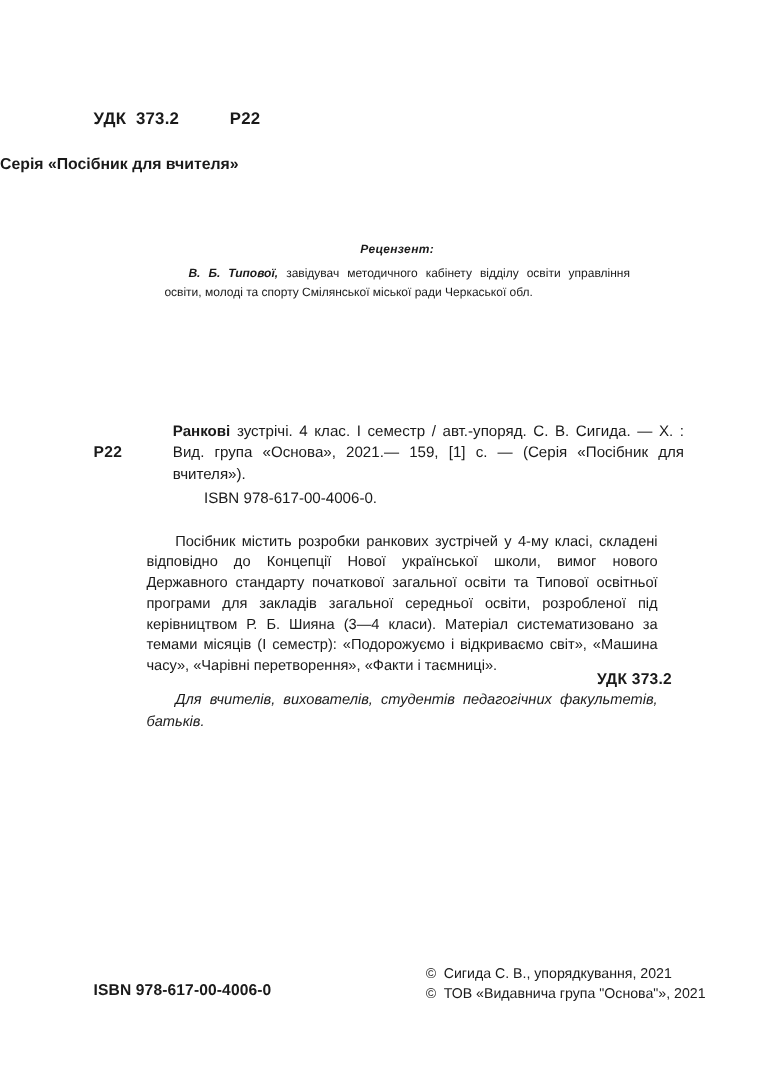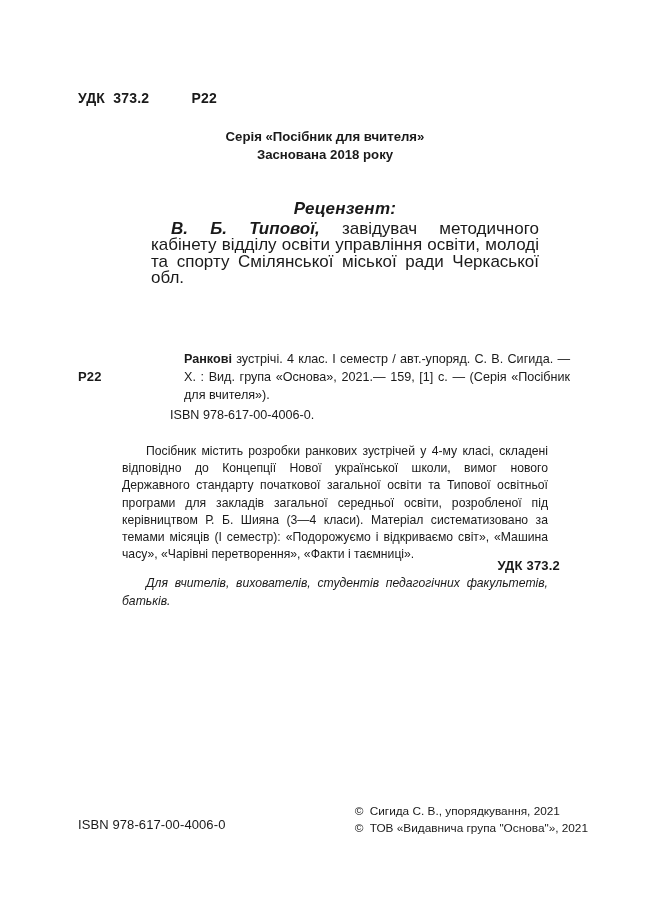--- a/index.html
+++ b/index.html
@@ -37,34 +37,34 @@
     white-space: pre;
     padding-left: 38px;
   }
 
   
   .series-block {
     position: absolute;
     left: 0;
     right: 0;
     top: 128px;
-    text-align: center;
+    text-align: left;
     font-size: 13.2px;
     line-height: 17.5px;
     font-weight: bold;
   }
   .series-block .s-line { display: block; }
 
   
   .reviewer-block {
     position: absolute;
-    left: 151px;
+    left: 137px;
     width: 388px;
     top: 201px;
-    font-size: 17px;
+    font-size: 10px;
     line-height: 16.2px;
   }
   .reviewer-title {
     display: block;
     text-align: center;
     font-style: italic;
     font-weight: bold;
     margin-bottom: 4px;
     letter-spacing: .3px;
   }
@@ -96,21 +96,21 @@
     width: 66px;
     font-weight: bold;
     font-size: 13px;
     padding-top: 18px;
     letter-spacing: .2px;
   }
   .biblio-body {
     flex: 1 1 auto;
     text-align: justify;
   }
-  .biblio-main { display: block; margin-left: 40px; }
+  .biblio-main { display: block; }
   .biblio-main .bb-bold { font-weight: bold; }
   .biblio-isbn {
     display: block;
     text-indent: 26px;
     margin-top: 1px;
   }
 
   
   .annotation {
     position: absolute;
@@ -142,21 +142,21 @@
   .footer {
     position: absolute;
     left: 78px;
     right: 62px;
     top: 803px;
     display: flex;
     align-items: flex-start;
     justify-content: space-between;
   }
   .footer-isbn {
-    font-weight: normal;
+    font-weight: bold;
     font-size: 13px;
     padding-top: 14px;
     letter-spacing: .1px;
     white-space: nowrap;
   }
   .footer-rights {
     font-size: 11.8px;
     line-height: 17px;
     white-space: nowrap;
   }
@@ -173,21 +173,20 @@
 
 <div class="page">
 
   <div class="udk-block">
     <span class="udk-line-1">УДК  373.2</span>
     <span class="udk-line-2">Р22</span>
   </div>
 
   <div class="series-block">
     <span class="s-line">Серія «Посібник для вчителя»</span>
-    <span class="s-line">Заснована 2018 року</span>
   </div>
 
   <div class="reviewer-block">
     <span class="reviewer-title">Рецензент:</span>
     <span class="reviewer-text"><span class="rv-name">В. Б. Типової,</span><span> завідувач методичного кабінету відділу освіти управління освіти, молоді та спорту Смілянської міської ради Черкаської обл.</span></span>
   </div>
 
   <div class="biblio">
     <div class="biblio-row">
       <div class="biblio-code">Р22</div>

